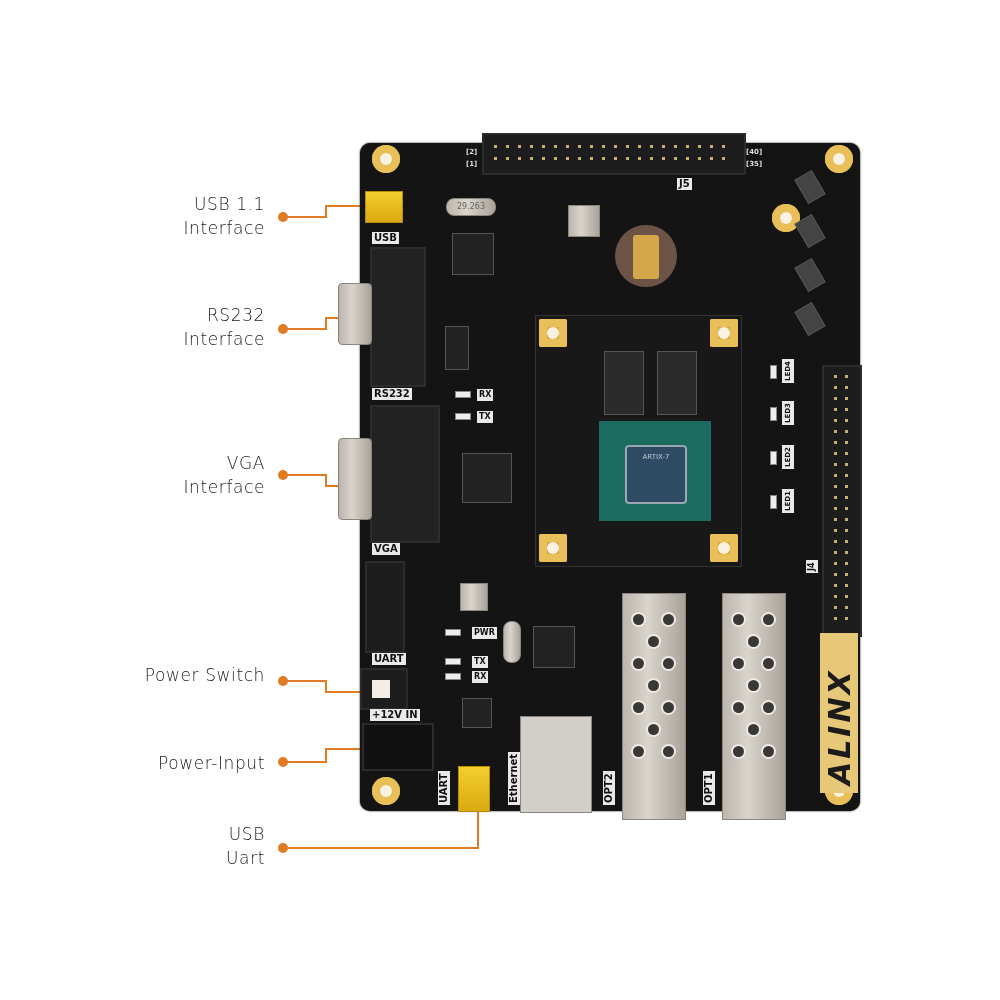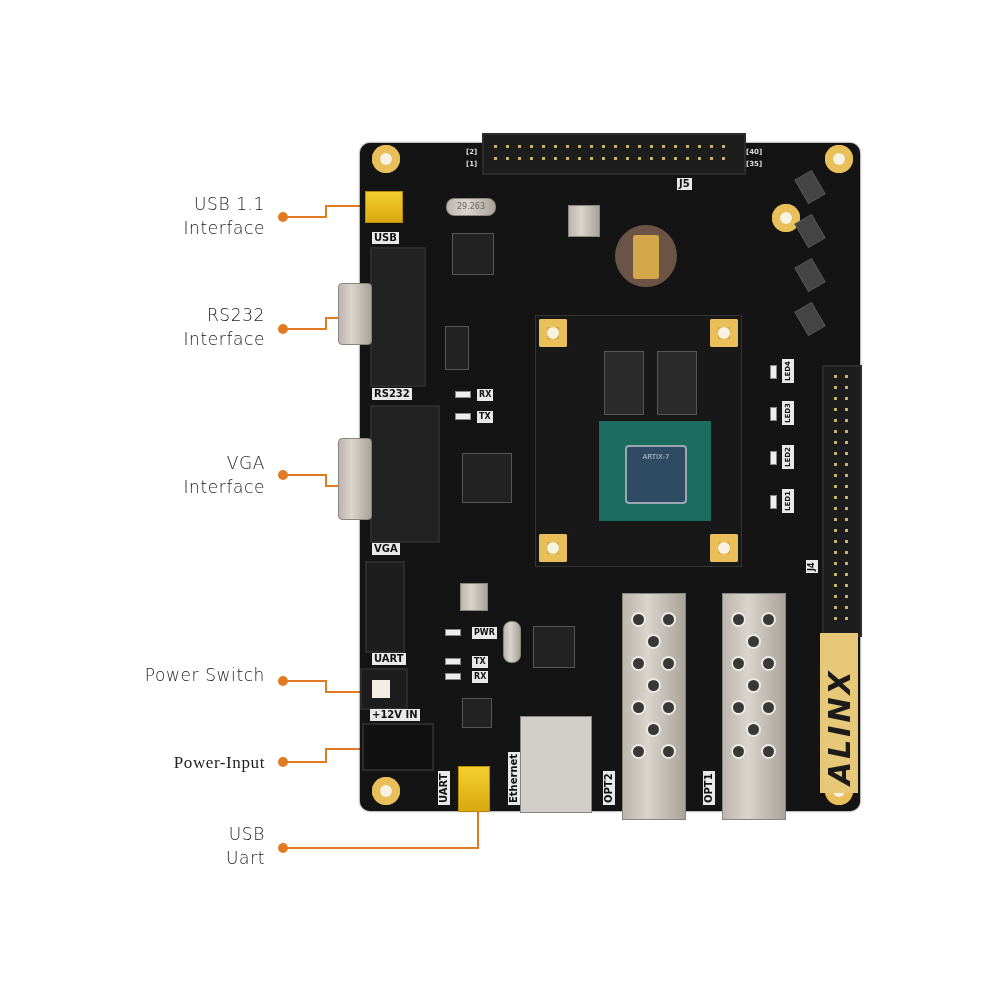--- a/index.html
+++ b/index.html
@@ -50,21 +50,21 @@
 <div class="ln" style="left:325px;top:485px;width:50px;height:2px;"></div>
 
 <div class="label" style="left:100px;top:663px;width:165px;">
   <div>Power Switch</div>
 </div>
 <div class="dot" style="left:278px;top:676px;"></div>
 <div class="ln" style="left:283px;top:680px;width:44px;height:2px;"></div>
 <div class="ln" style="left:325px;top:680px;width:2px;height:13px;"></div>
 <div class="ln" style="left:325px;top:691px;width:50px;height:2px;"></div>
 
-<div class="label" style="left:100px;top:751px;width:165px;font-family:Liberation Serif, serif;">
+<div class="label" style="left:100px;top:751px;width:165px;">
   <div>Power-Input</div>
 </div>
 <div class="dot" style="left:278px;top:757px;"></div>
 <div class="ln" style="left:283px;top:761px;width:44px;height:2px;"></div>
 <div class="ln" style="left:325px;top:748px;width:2px;height:15px;"></div>
 <div class="ln" style="left:325px;top:748px;width:55px;height:2px;"></div>
 
 <div class="label" style="left:140px;top:822px;width:125px;">
   <div>USB</div>
   <div>Uart</div>

